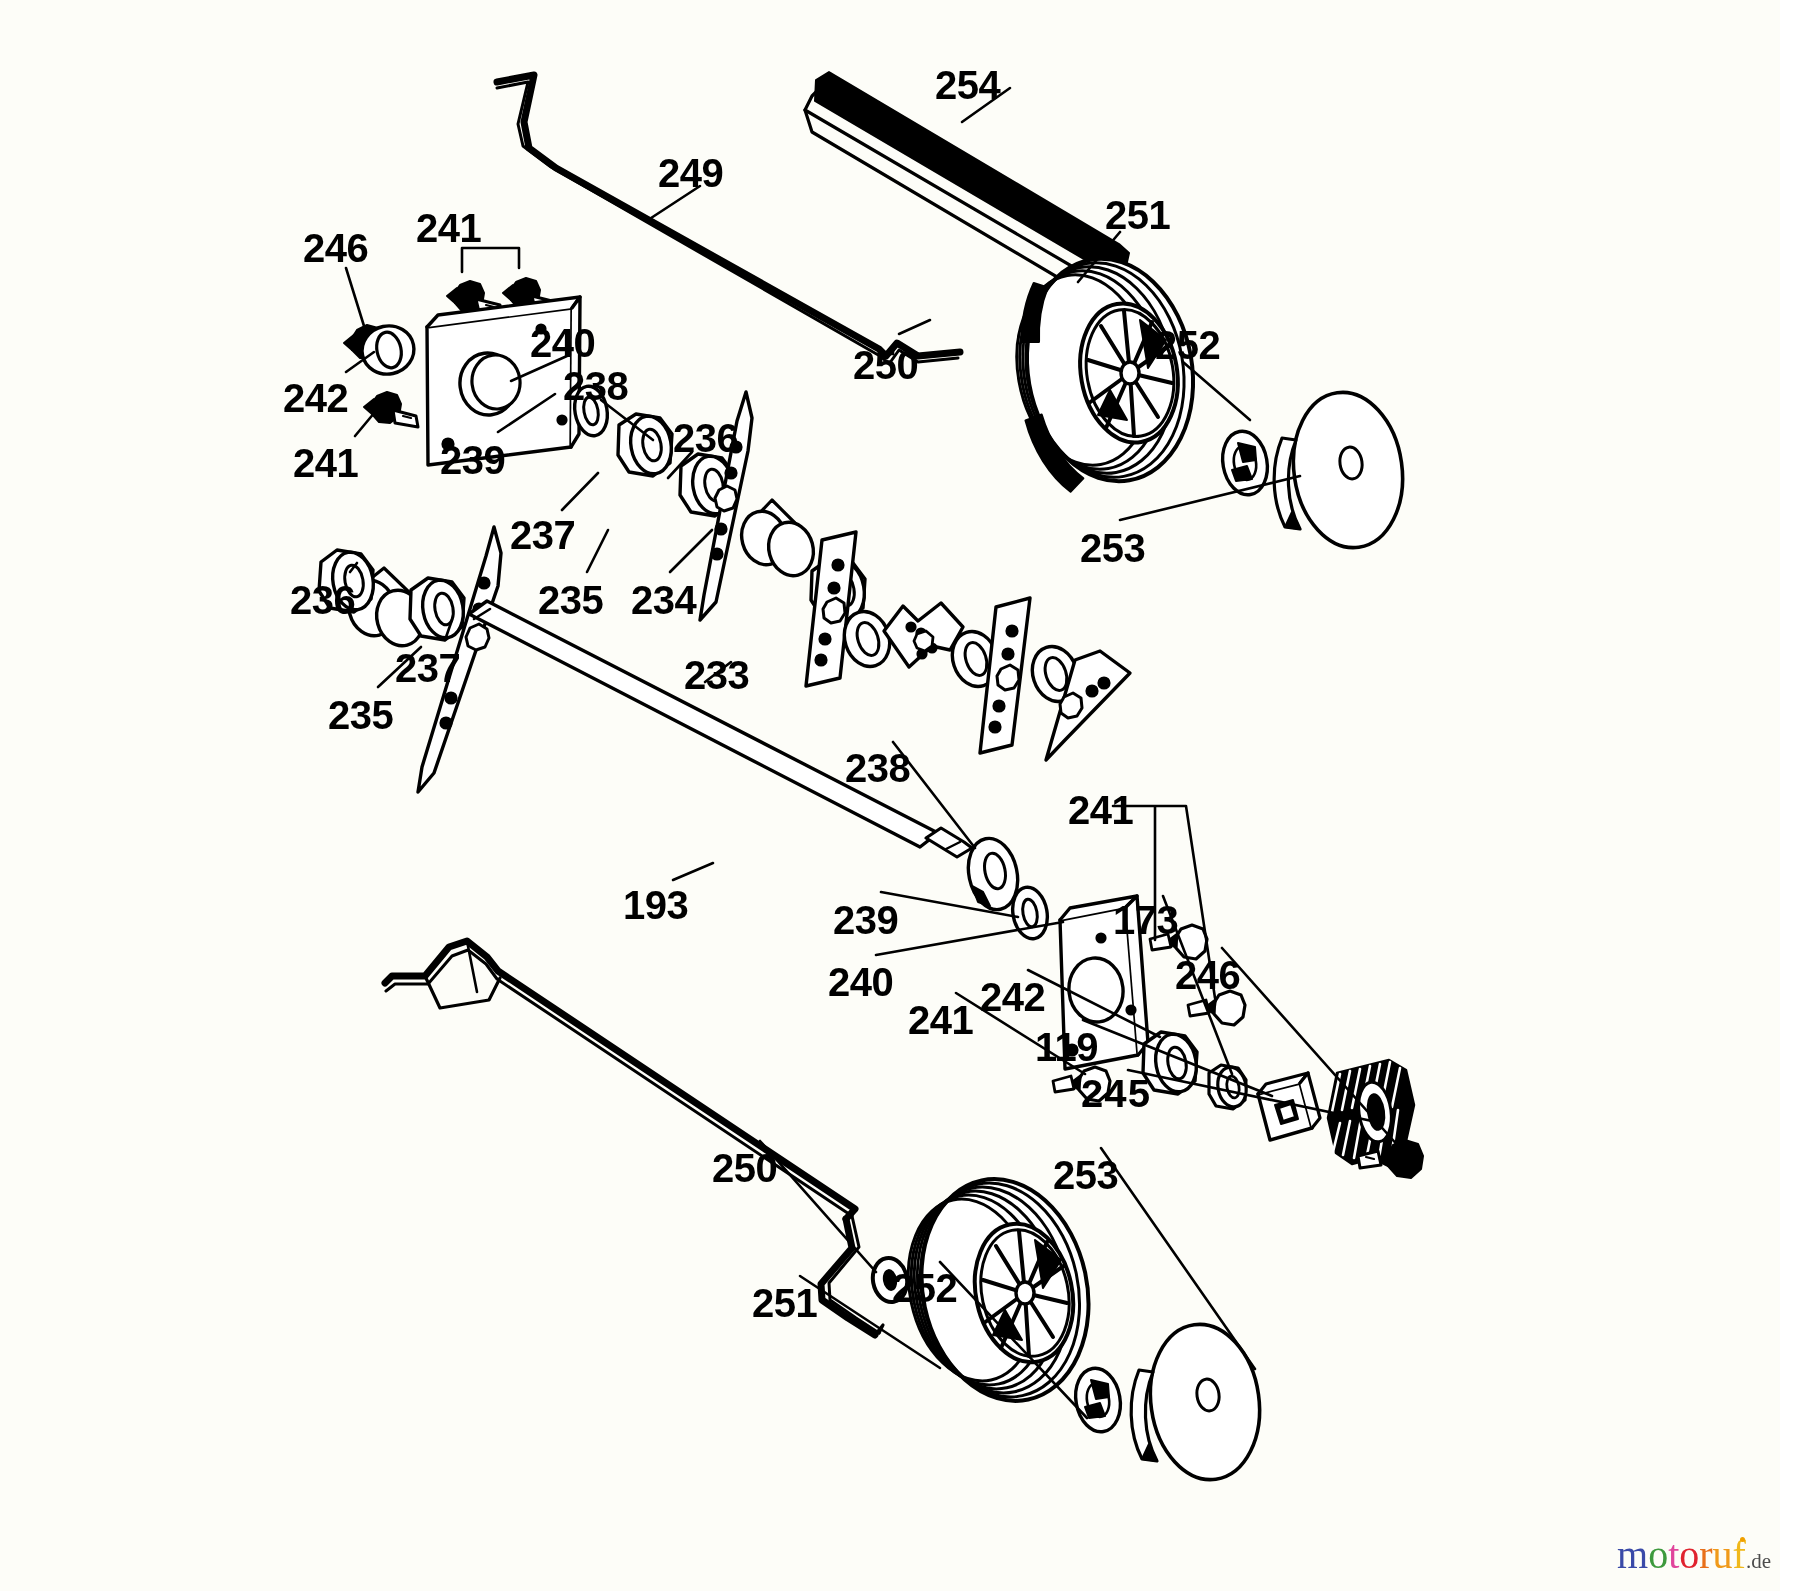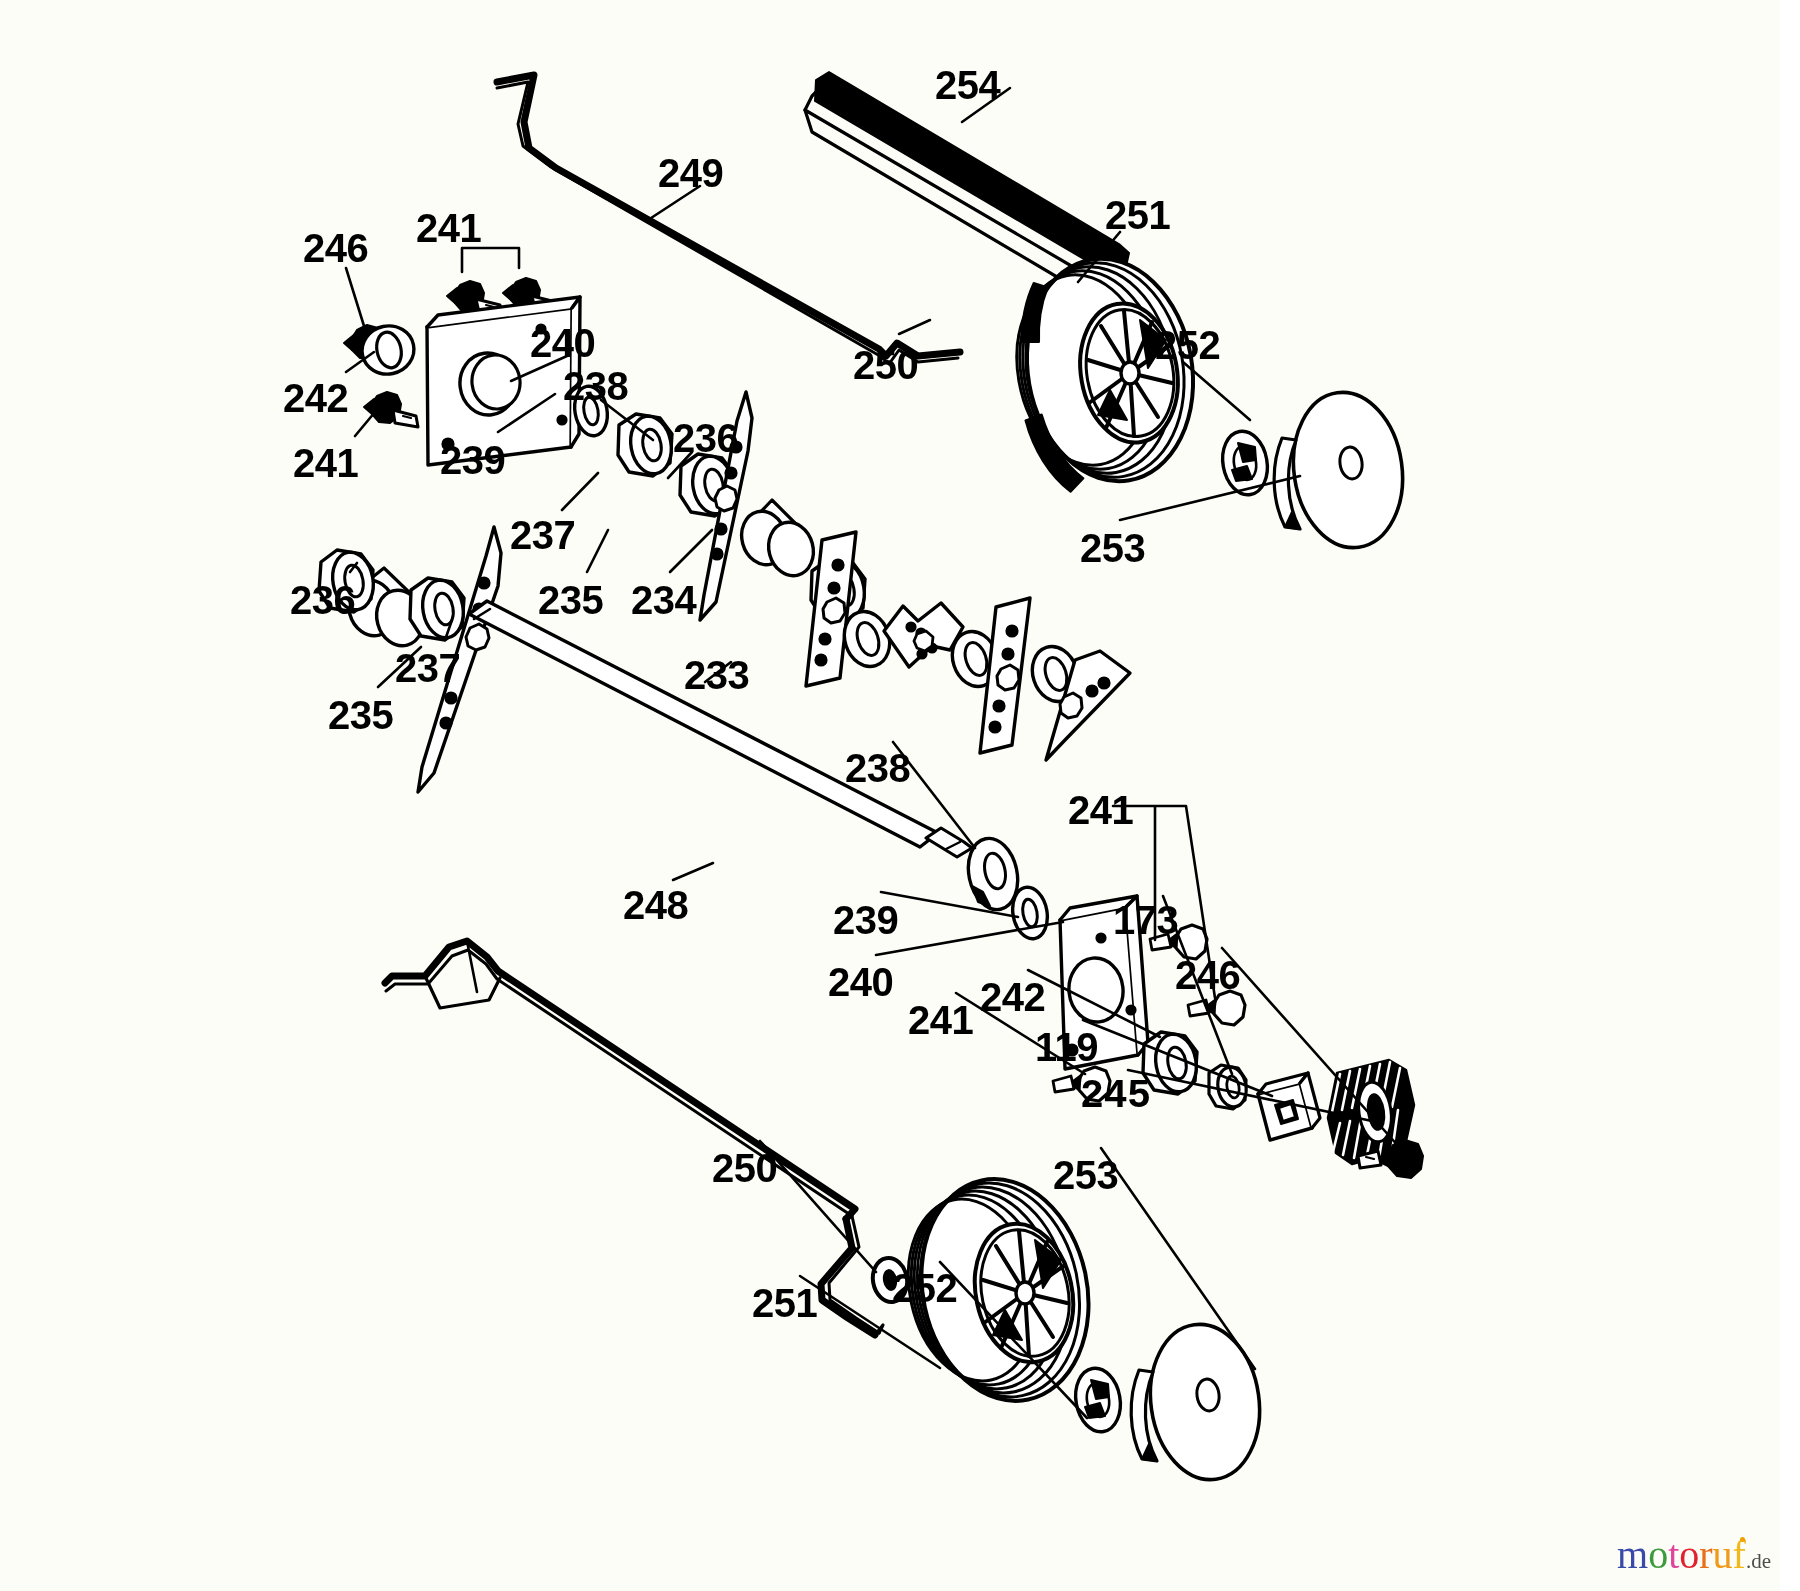--- a/index.html
+++ b/index.html
@@ -478,21 +478,21 @@
   <div class="callout" style="left:510px; top:515px;">237</div>
   <div class="callout" style="left:1080px; top:528px;">253</div>
   <div class="callout" style="left:290px; top:580px;">236</div>
   <div class="callout" style="left:538px; top:580px;">235</div>
   <div class="callout" style="left:631px; top:580px;">234</div>
   <div class="callout" style="left:395px; top:648px;">237</div>
   <div class="callout" style="left:684px; top:655px;text-align:center;">233</div>
   <div class="callout" style="left:328px; top:695px;">235</div>
   <div class="callout" style="left:845px; top:748px;">238</div>
   <div class="callout" style="left:1068px; top:790px;">241</div>
-  <div class="callout" style="left:623px; top:885px;">248</div>
+  <div class="callout" style="left:623px; top:885px;">193</div>
   <div class="callout" style="left:833px; top:900px;">239</div>
   <div class="callout" style="left:1113px; top:900px;">173</div>
   <div class="callout" style="left:828px; top:962px;">240</div>
   <div class="callout" style="left:1175px; top:955px;">246</div>
   <div class="callout" style="left:908px; top:1000px;">241</div>
   <div class="callout" style="left:980px; top:977px;">242</div>
   <div class="callout" style="left:1035px; top:1027px;">119</div>
   <div class="callout" style="left:1080px; top:1077px;font-family:Liberation Mono, monospace;">245</div>
   <div class="callout" style="left:712px; top:1148px;">250</div>
   <div class="callout" style="left:1053px; top:1155px;">253</div>

